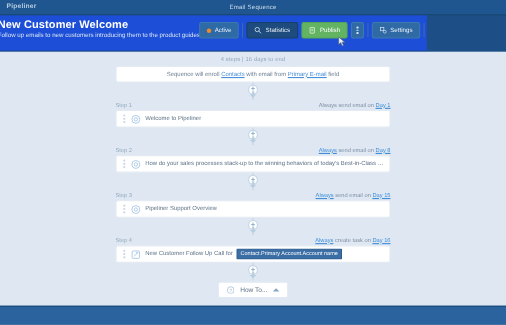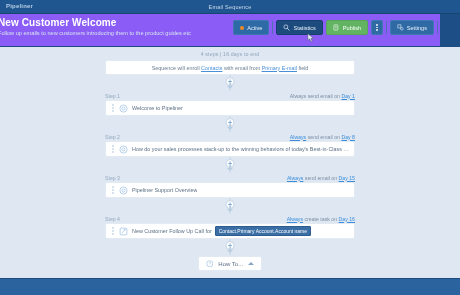--- a/index.html
+++ b/index.html
@@ -21,22 +21,22 @@
     position: absolute; left: 6px; top: 3px;
     font-size: 6px; font-weight: bold; color: #b7cde3; letter-spacing: .2px;
   }
   .topbar .doc-title {
     position: absolute; left: 0; right: 0; top: 3.5px;
     text-align: center; font-size: 5.5px; color: #cddded; letter-spacing: .2px;
   }
 
   
   .header {
-    position: absolute; top: 14px; left: 0; width: 440px; height: 33px;
-    background: #8b5cf6;
+    position: absolute; top: 14px; left: 0; width: 388px; height: 33px;
+    background: #1d4ed8;
     border-bottom: 1px solid #1b4a7c;
   }
   .header .h-title {
     position: absolute; left: -2px; top: 3px;
     font-size: 10px; font-weight: bold; color: #ffffff; letter-spacing: .1px;
     white-space: nowrap;
   }
   .header .h-sub {
     position: absolute; left: -2px; top: 16px;
     font-size: 5.6px; color: #d6e4f2; white-space: nowrap;

